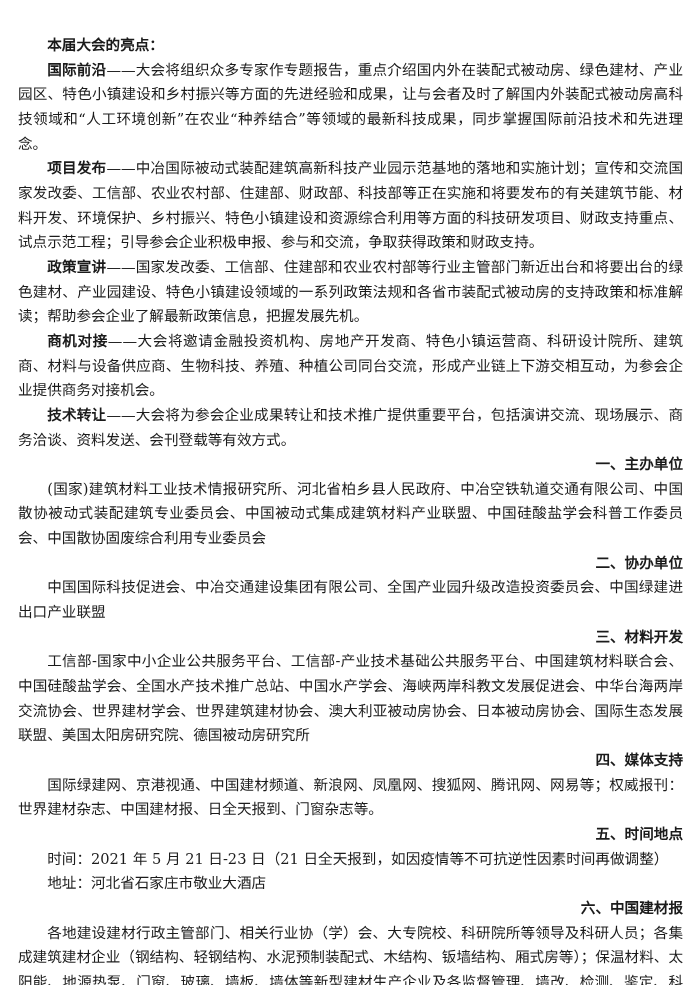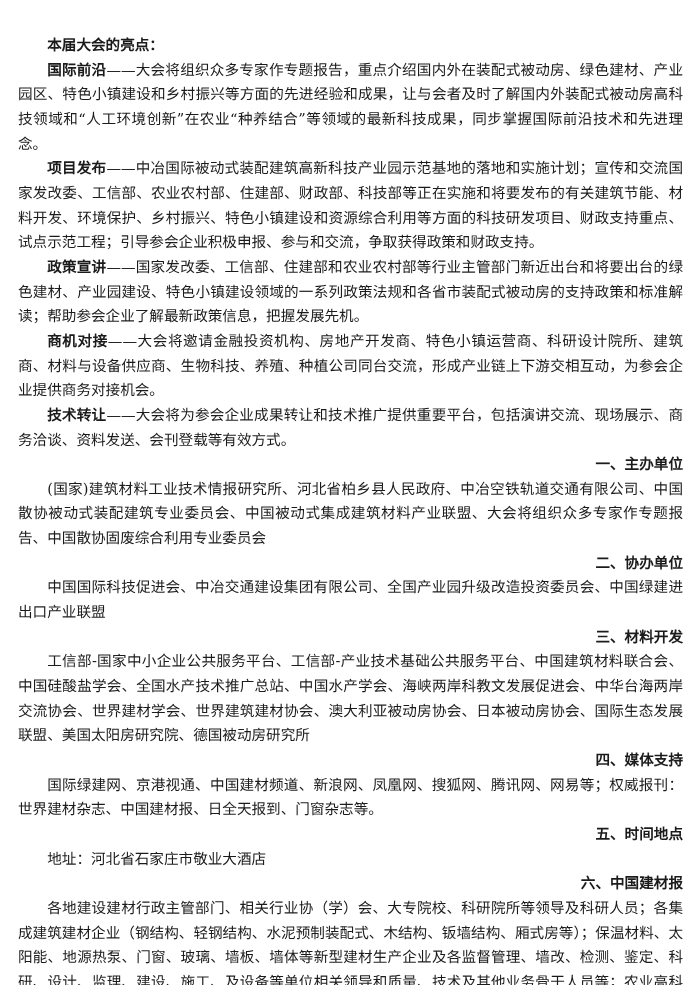--- a/index.html
+++ b/index.html
@@ -51,30 +51,31 @@
 
   <p class="para"><span class="bold">项目发布</span><span>——中冶国际被动式装配建筑高新科技产业园示范基地的落地和实施计划；宣传和交流国家发改委、工信部、农业农村部、住建部、财政部、科技部等正在实施和将要发布的有关建筑节能、材料开发、环境保护、乡村振兴、特色小镇建设和资源综合利用等方面的科技研发项目、财政支持重点、试点示范工程；引导参会企业积极申报、参与和交流，争取获得政策和财政支持。</span></p>
 
   <p class="para"><span class="bold">政策宣讲</span><span>——国家发改委、工信部、住建部和农业农村部等行业主管部门新近出台和将要出台的绿色建材、产业园建设、特色小镇建设领域的一系列政策法规和各省市装配式被动房的支持政策和标准解读；帮助参会企业了解最新政策信息，把握发展先机。</span></p>
 
   <p class="para"><span class="bold">商机对接</span><span>——大会将邀请金融投资机构、房地产开发商、特色小镇运营商、科研设计院所、建筑商、材料与设备供应商、生物科技、养殖、种植公司同台交流，形成产业链上下游交相互动，为参会企业提供商务对接机会。</span></p>
 
   <p class="para"><span class="bold">技术转让</span><span>——大会将为参会企业成果转让和技术推广提供重要平台，包括演讲交流、现场展示、商务洽谈、资料发送、会刊登载等有效方式。</span></p>
 
   <p class="heading">一、主办单位</p>
-  <p class="para">(国家)建筑材料工业技术情报研究所、河北省柏乡县人民政府、中冶空铁轨道交通有限公司、中国散协被动式装配建筑专业委员会、中国被动式集成建筑材料产业联盟、大会将组织众多专家作专题报告、中国散协固废综合利用专业委员会</p>
+  <p class="para">(国家)建筑材料工业技术情报研究所、河北省柏乡县人民政府、中冶空铁轨道交通有限公司、中国散协被动式装配建筑专业委员会、中国被动式集成建筑材料产业联盟、中国硅酸盐学会科普工作委员会、中国散协固废综合利用专业委员会</p>
 
   <p class="heading">二、协办单位</p>
   <p class="para">中国国际科技促进会、中冶交通建设集团有限公司、全国产业园升级改造投资委员会、中国绿建进出口产业联盟</p>
 
   <p class="heading">三、材料开发</p>
   <p class="para">工信部-国家中小企业公共服务平台、工信部-产业技术基础公共服务平台、中国建筑材料联合会、中国硅酸盐学会、全国水产技术推广总站、中国水产学会、海峡两岸科教文发展促进会、中华台海两岸交流协会、世界建材学会、世界建筑建材协会、澳大利亚被动房协会、日本被动房协会、国际生态发展联盟、美国太阳房研究院、德国被动房研究所</p>
 
   <p class="heading">四、媒体支持</p>
   <p class="para">国际绿建网、京港视通、中国建材频道、新浪网、凤凰网、搜狐网、腾讯网、网易等；权威报刊：世界建材杂志、中国建材报、日全天报到、门窗杂志等。</p>
 
   <p class="heading">五、时间地点</p>
+  <p class="para">时间：2021 年 5 月 21 日-23 日（21 日全天报到，如因疫情等不可抗逆性因素时间再做调整）</p>
   <p class="para">地址：河北省石家庄市敬业大酒店</p>
 
   <p class="heading">六、中国建材报</p>
   <p class="para">各地建设建材行政主管部门、相关行业协（学）会、大专院校、科研院所等领导及科研人员；各集成建筑建材企业（钢结构、轻钢结构、水泥预制装配式、木结构、钣墙结构、厢式房等）；保温材料、太阳能、地源热泵、门窗、玻璃、墙板、墙体等新型建材生产企业及各监督管理、墙改、检测、鉴定、科研、设计、监理、建设、施工、及设备等单位相关领导和质量、技术及其他业务骨干人员等；农业高科技团体，“种养结合”公司，现代农业管理者和实践者；投融资机构、新闻媒体等相关单位领导及专家等。</p>
 
 </div>
 
 </body></html>

